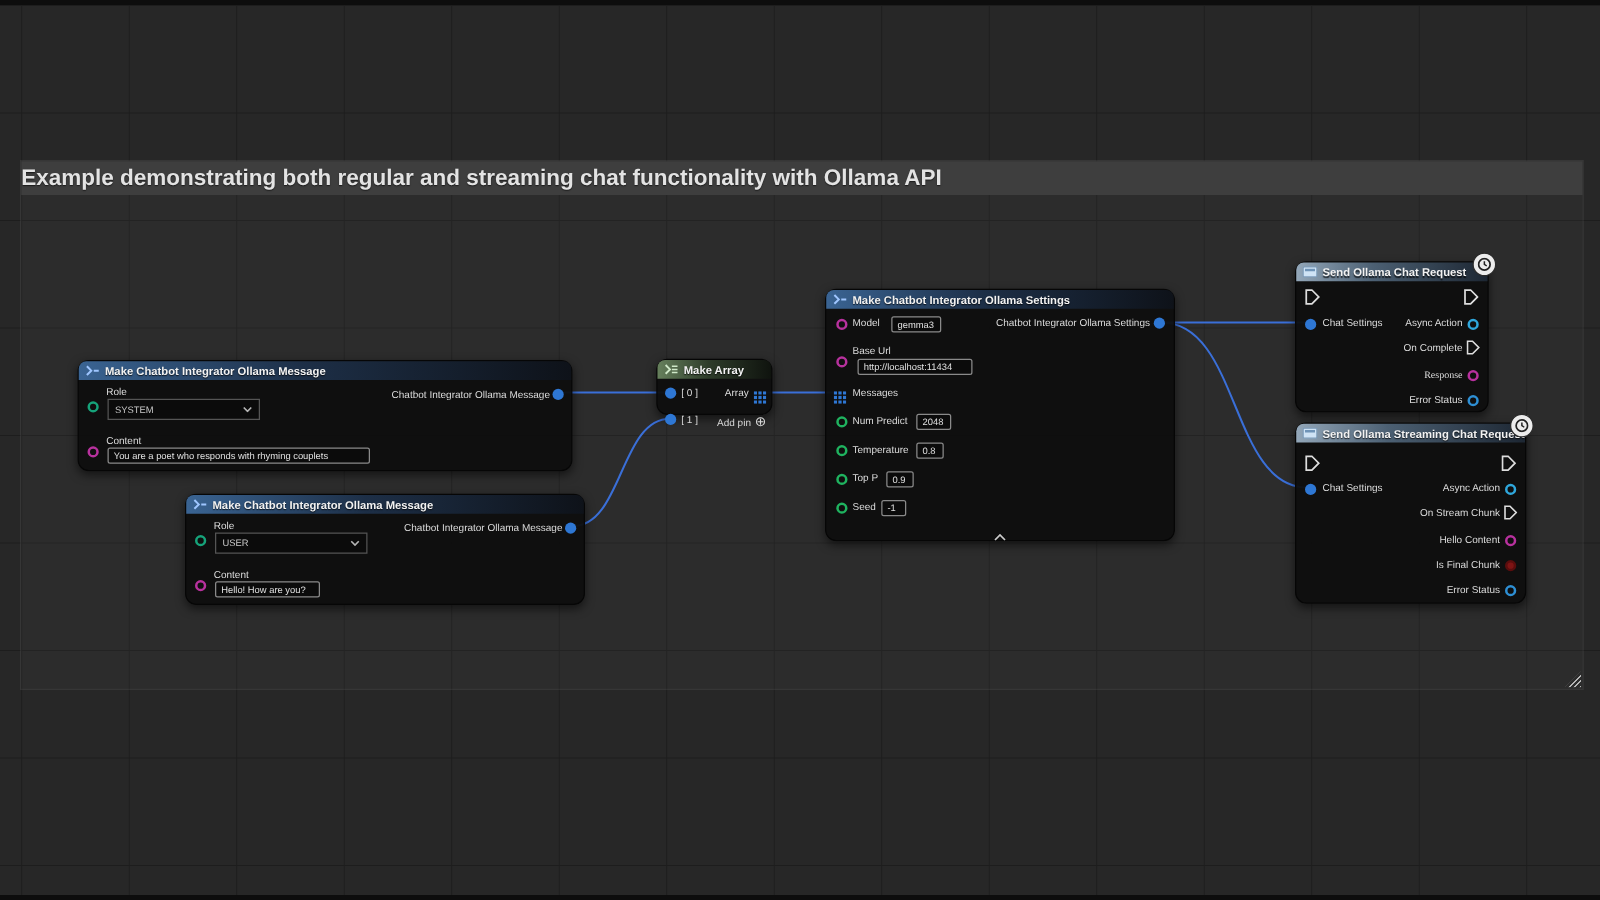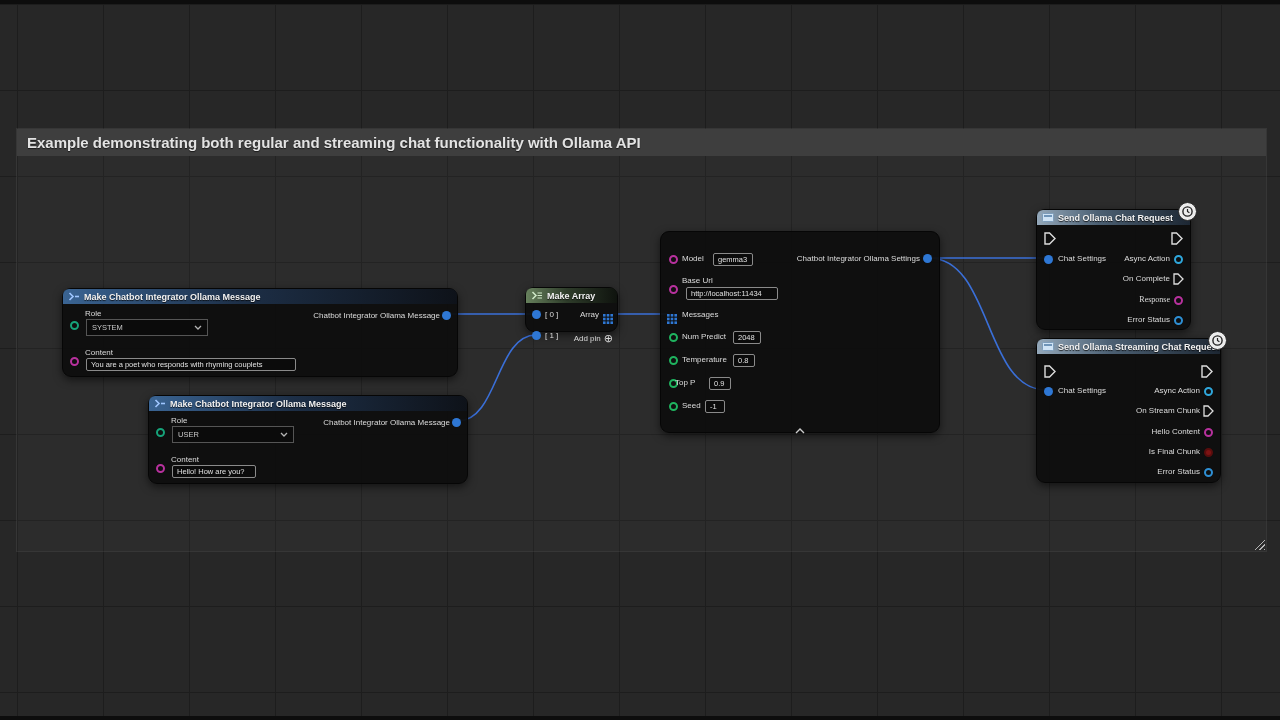--- a/index.html
+++ b/index.html
@@ -11,21 +11,21 @@
       linear-gradient(to bottom,#1d1d1d 1px,transparent 1px);
     background-size:86px 86px;
     background-position:17px 4px;}
   .letterbox{position:absolute;left:0;width:1280px;height:4px;background:#0d0d0d;}
   .letterbox.top{top:0}.letterbox.bottom{bottom:0}
 
   
   .comment{position:absolute;left:16px;top:128px;width:1251px;height:424px;
     background:rgba(255,255,255,0.028);border:1px solid rgba(255,255,255,0.05);box-sizing:border-box;}
   .comment-title{position:absolute;left:0;top:0;right:0;height:27px;background:#3e3e3e;
-    color:#e3e3e3;font-size:15px;font-weight:bold;line-height:27px;padding-left:10px;
+    color:#e3e3e3;font-size:18px;font-weight:bold;line-height:27px;
     text-shadow:0 1px 1px rgba(0,0,0,.6);white-space:nowrap;overflow:hidden;}
   .resize-grip{position:absolute;right:1px;bottom:1px;width:13px;height:13px;
     background:repeating-linear-gradient(135deg,transparent 0 2px,#b5b5b5 2px 3px);
     clip-path:polygon(100% 0,100% 100%,0 100%);}
 
   
   svg.wires{position:absolute;left:0;top:0;width:1280px;height:720px;pointer-events:none;}
   .wire{stroke:#3a6fd8;stroke-width:1.6;fill:none;}
 
   
@@ -169,20 +169,29 @@
     </span>
     <span class="pin f-blue" style="left:6px;top:43px;"></span>
     <span class="lbl" style="left:19px;top:43px;">[ 1 ]</span>
     <span class="addpin" style="right:4px;top:45px;">
       <span>Add pin</span>
       <span class="plus">⊕</span>
     </span>
   </div>
 
   <div class="node" style="left:660px;top:231px;width:280px;height:202px;">
+    <div class="nhead blue">
+      <span class="hicon">
+        <svg width="12" height="9">
+            <path d="M1.5 1 L5 4.5 L1.5 8" stroke="#9fc6ff" stroke-width="1.6" fill="none"></path>
+            <path d="M7 4.5 H11" stroke="#9fc6ff" stroke-width="1.6"></path>
+          </svg>
+      </span>
+      <span>Make Chatbot Integrator Ollama Settings</span>
+    </div>
     <span class="pin h-magenta" style="left:8px;top:23px;"></span>
     <span class="lbl" style="left:21px;top:22px;">Model</span>
     <div class="valbox" style="left:52px;top:21px;width:40px;">gemma3</div>
     <span class="lbl right" style="right:19px;top:22px;">Chatbot Integrator Ollama Settings</span>
     <span class="pin f-blue" style="right:7px;top:22px;"></span>
     <span class="lbl" style="left:21px;top:44px;">Base Url</span>
     <span class="pin h-magenta" style="left:8px;top:53px;"></span>
     <div class="valbox" style="left:25px;top:55px;width:92px;">http://localhost:11434</div>
     <span class="gridpin" style="left:6px;top:78px;">
       <svg width="10" height="10">
@@ -200,21 +209,21 @@
         </svg>
     </span>
     <span class="lbl" style="left:21px;top:78px;">Messages</span>
     <span class="pin h-green" style="left:8px;top:101px;"></span>
     <span class="lbl" style="left:21px;top:100px;">Num Predict</span>
     <div class="valbox" style="left:72px;top:99px;width:28px;">2048</div>
     <span class="pin h-green" style="left:8px;top:124px;"></span>
     <span class="lbl" style="left:21px;top:123px;">Temperature</span>
     <div class="valbox" style="left:72px;top:122px;width:22px;">0.8</div>
     <span class="pin h-green" style="left:8px;top:147px;"></span>
-    <span class="lbl" style="left:14px;top:146px;text-align:center;">Top P</span>
+    <span class="lbl" style="left:21px;top:146px;text-align:center;">Top P</span>
     <div class="valbox" style="left:48px;top:145px;width:22px;">0.9</div>
     <span class="pin h-green" style="left:8px;top:170px;"></span>
     <span class="lbl" style="left:21px;top:169px;">Seed</span>
     <div class="valbox" style="left:44px;top:168px;width:20px;">-1</div>
     <span class="collapse" style="top:188px;">
       <svg width="10" height="6">
           <path d="M1 5 L5 1 L9 5" stroke="#cccccc" stroke-width="1.4" fill="none"></path>
         </svg>
     </span>
   </div>

